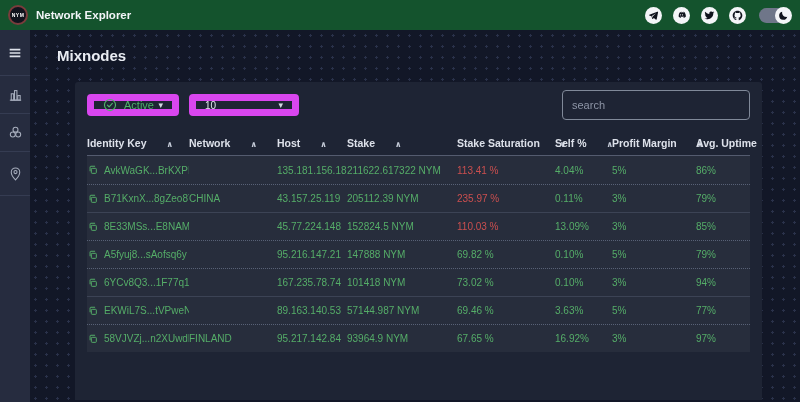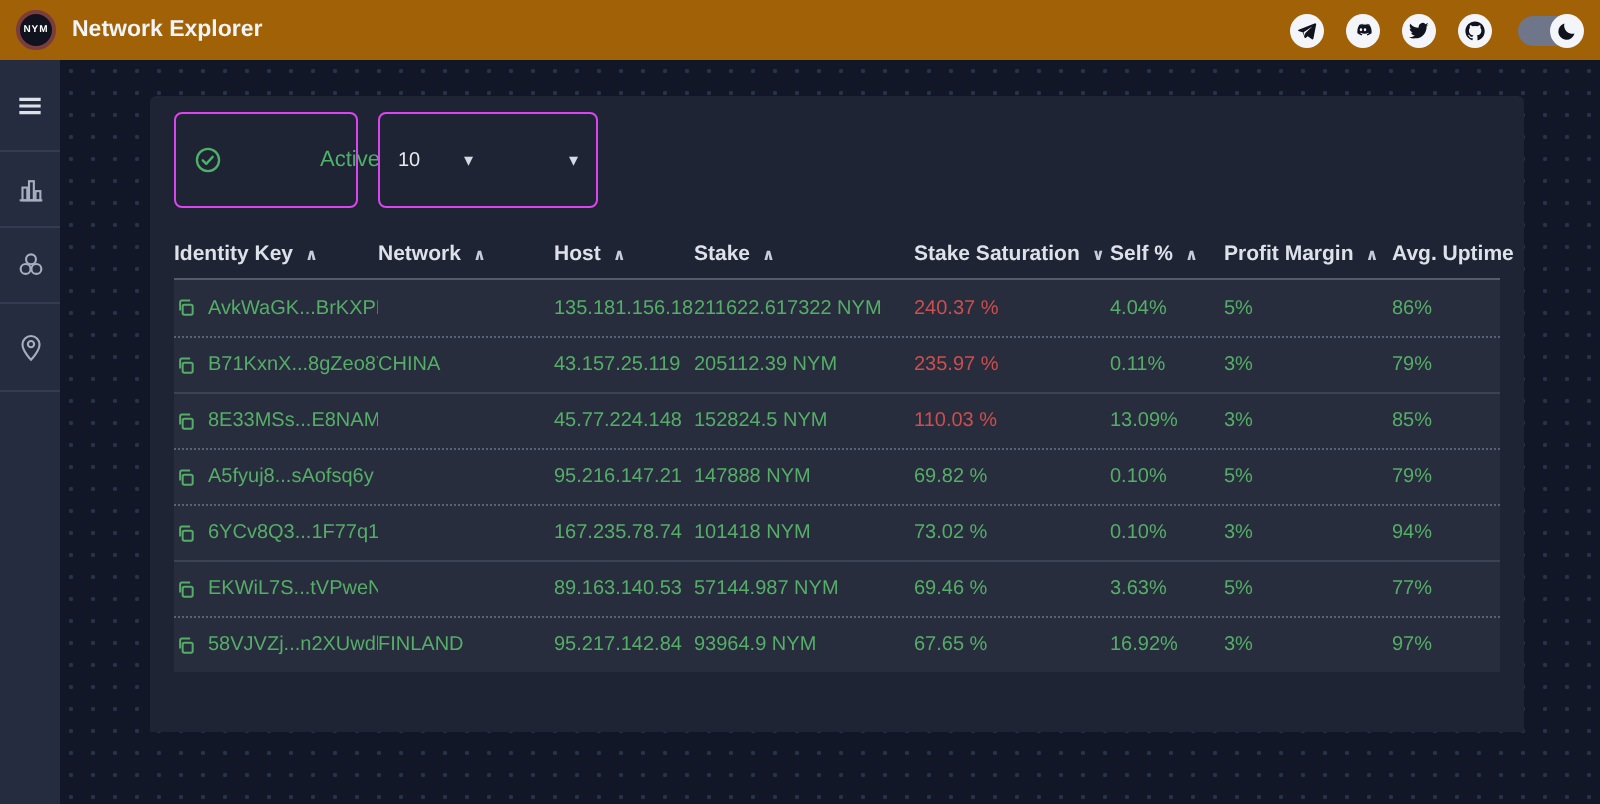--- a/index.html
+++ b/index.html
@@ -3,21 +3,21 @@
 <meta charset="utf-8">
 <style>
   * { margin:0; padding:0; box-sizing:border-box; }
   html,body { width:800px; height:402px; overflow:hidden; }
   body {
     font-family:"Liberation Sans","DejaVu Sans",sans-serif;
     background:#121727; color:#e9ecf2;
   }
   
   .topbar {
-    height:30px; background:#a16207; display:flex; align-items:center;
+    height:30px; background:#14532d; display:flex; align-items:center;
     padding:0 10px 0 8px;
   }
   .logo-circle {
     width:20px; height:20px; border-radius:50%; border:2px solid #7a3c3c;
     display:flex; align-items:center; justify-content:center; background:#10131d;
     margin-right:8px; flex:0 0 auto;
   }
   .logo-circle span { font-size:5px; font-weight:bold; letter-spacing:.5px; color:#fff; }
   .brand { font-size:11.5px; font-weight:600; color:#f2f4f8; }
   .top-right { margin-left:auto; display:flex; align-items:center; gap:11px; }
@@ -49,22 +49,22 @@
   }
   .page-title { font-size:15px; font-weight:600; color:#e9ecf2; margin:17px 0 0 27px; }
   
   .panel {
     margin:18px 0 0 45px; width:687px; height:318px;
     background:#1e2434; border-radius:3px 3px 0 0; padding:8px 12px 0 12px;
     overflow:hidden;
   }
   .filters { display:flex; align-items:center; }
   .select {
-    height:48px; border:1px solid #d946ef; border-radius:4px;
-    display:flex; align-items:center; padding:0 9px; cursor:pointer; background:transparent;gap:42px;
+    height:22px; border:7px solid #d946ef; border-radius:4px;
+    display:flex; align-items:center; padding:0 9px; cursor:pointer; background:transparent;
   }
   .select.status { width:92px; }
   .select.pagesize { width:110px; margin-left:10px; }
   .select .caret { margin-left:auto; font-size:9px; color:#d5dae3; }
   .select .check-icon { margin-right:7px; display:flex; }
   .status-label { font-size:11px; color:#4eb169; }
   .pagesize-label { font-size:10px; color:#e8eaf0; }
   .search-input {
     margin-left:auto; width:188px; height:30px; background:transparent;
     border:1px solid #808999; border-radius:4px; padding:0 9px;
@@ -72,21 +72,21 @@
   }
   .search-input::placeholder { color:#8d95a6; }
   
   .thead {
     display:grid; grid-template-columns:102px 88px 70px 110px 98px 57px 84px 1fr;
     margin-top:11px; height:25px; align-items:center;
     border-bottom:1px solid rgba(150,160,185,.45);
   }
   .th {
     font-size:10.5px; font-weight:600; color:#dde1ea; white-space:nowrap;
-    display:flex; align-items:center; gap:6px; cursor:pointer;
+    display:flex; align-items:flex-end; gap:20px; cursor:pointer;
   }
   .th .sort { font-size:8px; color:#c6ccd9; }
   .tr {
     display:grid; grid-template-columns:102px 88px 70px 110px 98px 57px 84px 1fr;
     height:28px; align-items:center; background:#272d3c;
     border-top:1px solid rgba(115,125,150,.28);
   }
   .tr:first-of-type { border-top:none; }
   .tr.dotted { border-top:1px dotted rgba(130,140,165,.55); }
   .td { font-size:10px; white-space:nowrap; overflow:hidden; }
@@ -159,36 +159,38 @@
         </svg>
       </div>
       <div class="side-cell" style="height: 44px;">
         <svg viewBox="0 0 24 24" width="17" height="17" fill="none" stroke="#a7aebd" stroke-width="1.5">
           <path d="M12 21s-6-6.1-6-10.8A6 6 0 0 1 18 10.2C18 14.9 12 21 12 21z"></path>
           <circle cx="12" cy="10" r="2.2"></circle>
         </svg>
       </div>
     </div>
   <div class="main">
+    <div class="page-title">Mixnodes</div>
     <div class="panel">
       <div class="filters">
         <div class="select status">
           <span class="check-icon">
             <svg viewBox="0 0 24 24" width="14" height="14" fill="none" stroke="#4eb169" stroke-width="2">
               <circle cx="12" cy="12" r="9.5"></circle>
                 <path d="M7.5 12.3l3 3 5.5-6" stroke-linecap="round" stroke-linejoin="round"></path>
             </svg>
           </span>
           <span class="status-label">Active</span>
           <span class="caret">▾</span>
         </div>
         <div class="select pagesize">
           <span class="pagesize-label">10</span>
           <span class="caret">▾</span>
         </div>
+        <input class="search-input" type="text" placeholder="search" style="">
       </div>
       <div class="thead" id="thead">
           <div class="th">
             <span>Identity Key</span>
             <span class="sort">∧</span>
           </div>
           <div class="th">
             <span>Network</span>
             <span class="sort">∧</span>
           </div>
@@ -223,21 +225,21 @@
                 <svg viewBox="0 0 24 24" width="10" height="10" fill="none" stroke="#55ad68" stroke-width="2.4">
                   <rect x="8" y="8" width="12" height="12" rx="2"></rect>
                   <path d="M5 15V5a2 2 0 0 1 2-2h10"></path>
                 </svg>
               </span>
               <span class="key">AvkWaGK...BrKXPRFD</span>
             </div>
             <div class="td green"></div>
             <div class="td green">135.181.156.18</div>
             <div class="td green">211622.617322 NYM</div>
-            <div class="td red">240.37 %</div>
+            <div class="td red">113.41 %</div>
             <div class="td green">4.04%</div>
             <div class="td green">5%</div>
             <div class="td green">86%</div>
           </div>
           <div class="tr dotted">
             <div class="td c0">
               <span class="copy">
                 <svg viewBox="0 0 24 24" width="10" height="10" fill="none" stroke="#55ad68" stroke-width="2.4">
                   <rect x="8" y="8" width="12" height="12" rx="2"></rect>
                   <path d="M5 15V5a2 2 0 0 1 2-2h10"></path>

